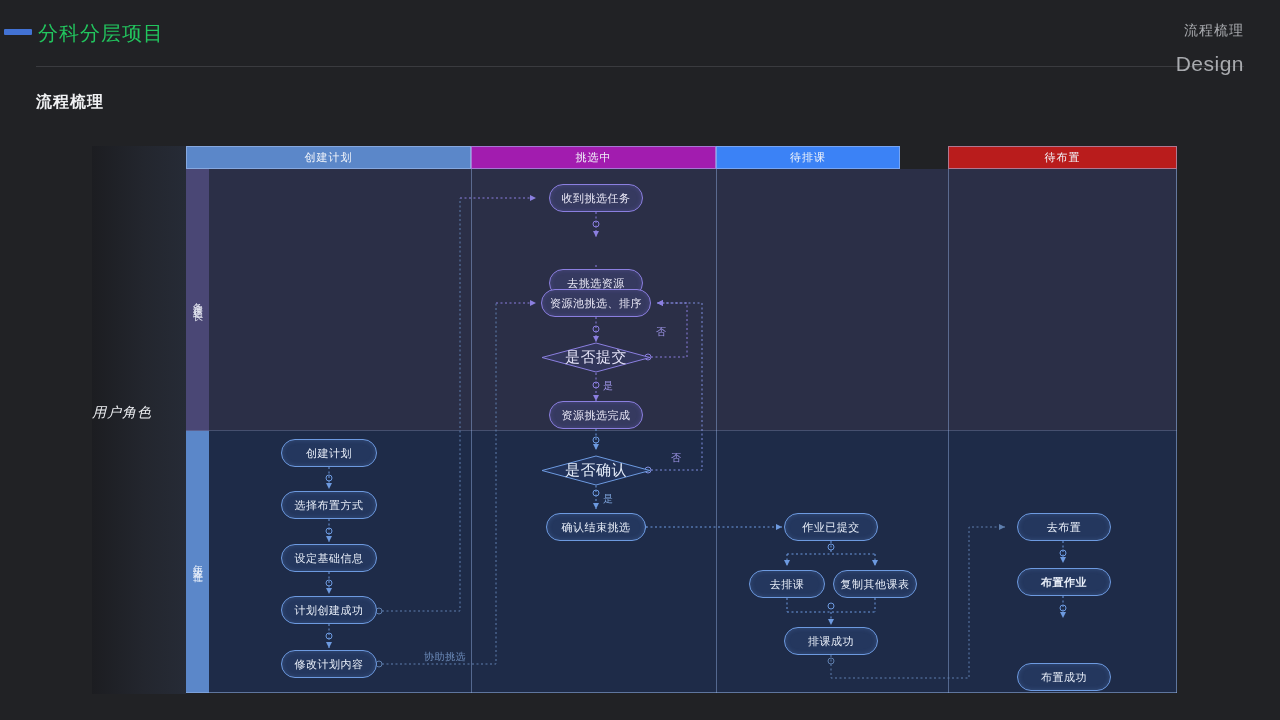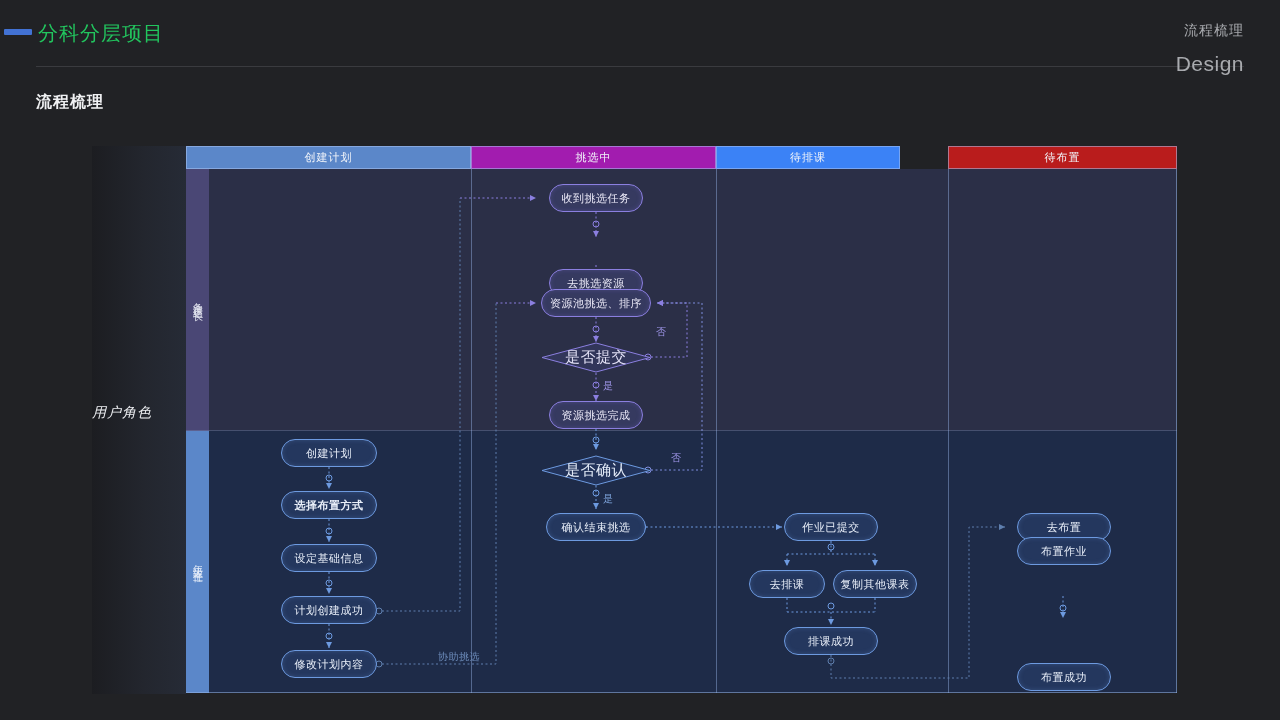--- a/index.html
+++ b/index.html
@@ -310,21 +310,21 @@
     </svg>
     <div class="dlabel">是否确认</div>
   </div>
   <div class="node blue" style="left:546px;top:513px;width:100px;">
     <span>确认结束挑选</span>
   </div>
 
   <div class="node blue" style="left:281px;top:439px;width:96px;">
     <span>创建计划</span>
   </div>
-  <div class="node blue" style="left:281px;top:491px;width:96px;font-weight:bold;">
+  <div class="node blue" style="left:281px;top:491px;width:96px;">
     <span>选择布置方式</span>
   </div>
   <div class="node blue" style="left:281px;top:544px;width:96px;">
     <span>设定基础信息</span>
   </div>
   <div class="node blue" style="left:281px;top:596px;width:96px;">
     <span>计划创建成功</span>
   </div>
   <div class="node blue" style="left:281px;top:650px;width:96px;">
     <span>修改计划内容</span>
@@ -339,26 +339,26 @@
   <div class="node blue" style="left:833px;top:570px;width:84px;">
     <span>复制其他课表</span>
   </div>
   <div class="node blue" style="left:784px;top:627px;width:94px;">
     <span>排课成功</span>
   </div>
 
   <div class="node blue" style="left:1017px;top:513px;width:94px;">
     <span>去布置</span>
   </div>
-  <div class="node blue" style="left:1017px;top:537px;width:94px;">
+  <div class="node blue" style="left:1017px;top:568px;width:94px;font-weight:bold;">
     <span>布置作业</span>
   </div>
   <div class="node blue" style="left:1017px;top:623px;width:94px;margin-top:40px;">
     <span>布置成功</span>
   </div>
 
   <div class="edge-label purple" style="left:656px;top:325px;">否</div>
   <div class="edge-label purple" style="left:603px;top:379px;">是</div>
   <div class="edge-label purple" style="left:671px;top:451px;">否</div>
   <div class="edge-label blue" style="left:603px;top:492px;">是</div>
-  <div class="edge-label muted" style="left:438px;top:650px;">协助挑选</div>
+  <div class="edge-label muted" style="left:424px;top:650px;">协助挑选</div>
 
 </div>
 
 </body></html>

